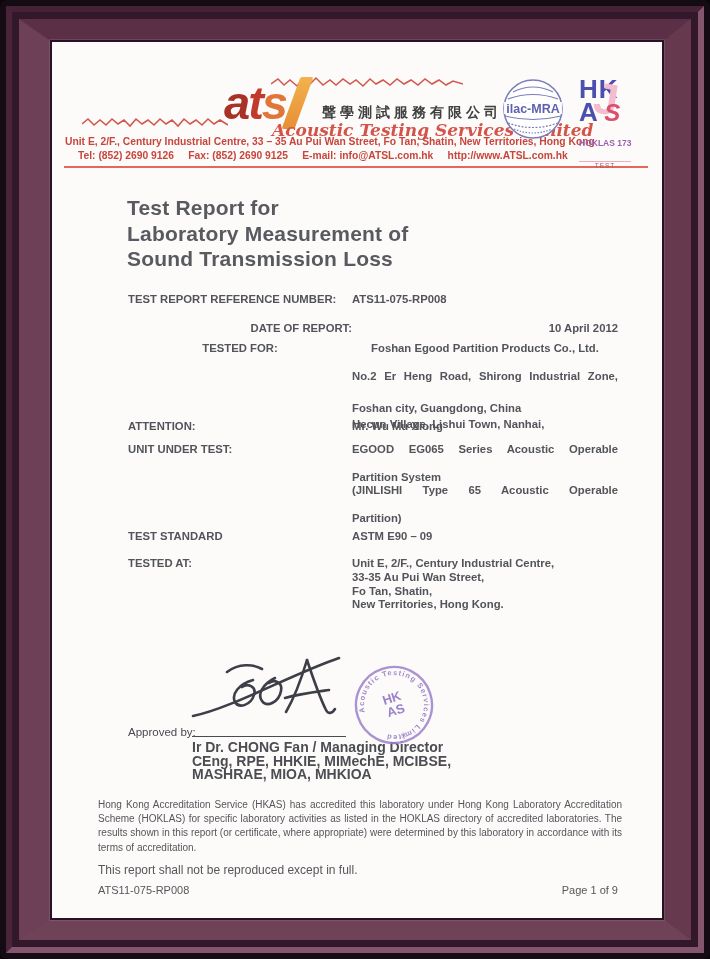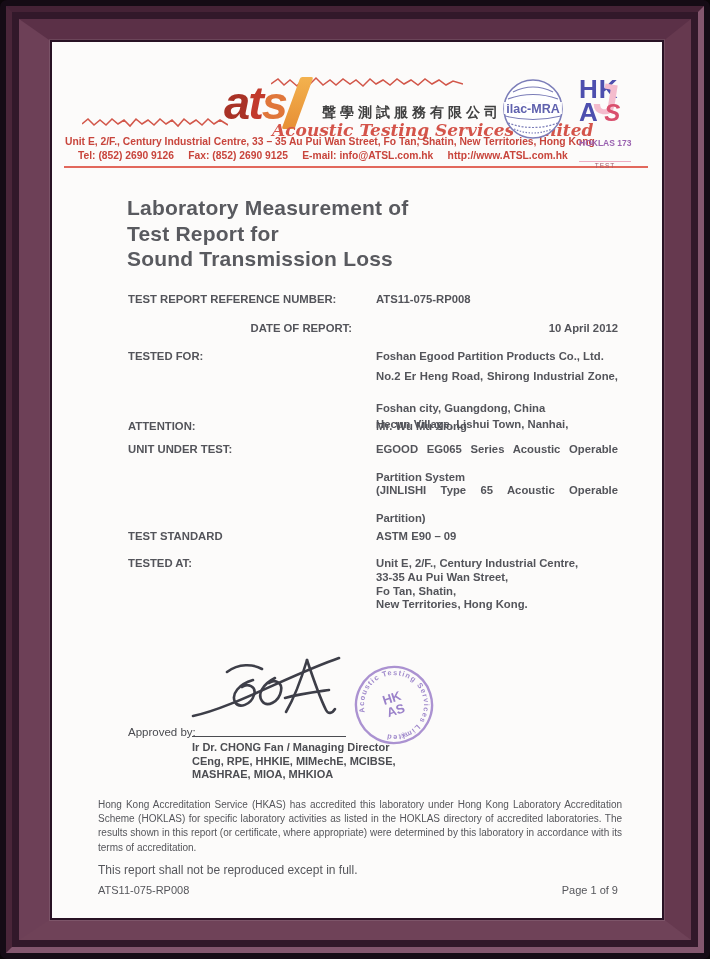--- a/index.html
+++ b/index.html
@@ -43,32 +43,32 @@
   .hkas-j{position:absolute;left:15px;top:-13px;font-size:44px;font-weight:700;color:#f4bccd;
           transform:rotate(9deg);z-index:1;}
   .hkas-a{position:relative;z-index:2;font-size:26px;font-weight:800;color:#4d4fae;}
   .hkas-s{position:relative;z-index:3;font-size:24px;font-style:italic;font-weight:700;color:#d94f6d;margin-left:2px;}
   .hkas-hoklas{margin-top:12px;font-size:8.5px;font-weight:700;color:#9a62b0;white-space:nowrap;
                border-bottom:1.5px solid #eeadc2;display:inline-block;padding-bottom:13px;}
   .hkas-test{width:52px;text-align:center;font-size:6.5px;color:#a45a6a;letter-spacing:1px;}
   
   .doc-title{position:absolute;left:75px;top:153px;font-size:21px;font-weight:700;color:#595a5f;
              line-height:25.5px;letter-spacing:.2px;}
-  .frow{position:absolute;left:76px;right:44px;display:flex;font-size:11.3px;font-weight:700;color:#53545a;gap:24px;}
+  .frow{position:absolute;left:76px;right:44px;display:flex;font-size:11.3px;font-weight:700;color:#53545a;}
   .frow .flabel{width:224px;flex-shrink:0;}
   .frow .fvalue{flex:1;}
-  .r0{top:251px;} .r1{top:280px;text-align:right;} .r2{top:308px;} .r3{top:326px;line-height:16px;}
+  .r0{top:251px;} .r1{top:280px;text-align:right;} .r2{top:300px;text-align:center;} .r3{top:326px;line-height:16px;}
   .r4{top:378px;} .r5{top:401px;line-height:13.8px;} .r6{top:488px;} .r7{top:515px;line-height:13.8px;}
   .jline{text-align:justify;}
   .jline::after{content:"";display:inline-block;width:100%;height:0;}
   
   .approved-label{position:absolute;left:76px;top:684px;font-size:11.5px;color:#4a4b50;}
   .sig-svg{position:absolute;left:135px;top:606px;}
   .sig-line{position:absolute;left:140px;top:694px;width:154px;border-top:1.6px solid #4a4b50;}
-  .sig-name{position:absolute;left:140px;top:699px;font-size:11px;font-weight:600;color:#4c4d52;line-height:13.6px;}
+  .sig-name{position:absolute;left:140px;top:699px;font-size:14px;font-weight:600;color:#4c4d52;line-height:13.6px;}
   .stamp{position:absolute;left:300px;top:621px;opacity:.85;}
   
   .disclaimer{position:absolute;left:46px;top:756px;width:524px;font-size:10px;color:#55565b;
               line-height:14.2px;text-align:justify;}
   .repro-note{position:absolute;left:46px;top:821px;font-size:12px;color:#55565b;}
   .pfooter{position:absolute;left:46px;right:44px;top:842px;display:flex;justify-content:space-between;
            font-size:11px;color:#55565b;}
 </style>
 </head>
 <body>
@@ -115,22 +115,22 @@
         <div class="hkas-row2">
           <span class="hkas-j">J</span>
           <span class="hkas-a">A</span>
           <span class="hkas-s">S</span>
         </div>
         <div class="hkas-hoklas">HOKLAS 173</div>
         <div class="hkas-test">TEST</div>
       </div>
 
       <div class="doc-title">
+        <div>Test Report for</div>
         <div>Laboratory Measurement of</div>
-        <div>Test Report for</div>
         <div>Sound Transmission Loss</div>
       </div>
 
       <div class="frow r0">
         <div class="flabel">TEST REPORT REFERENCE NUMBER:</div>
         <div class="fvalue">ATS11-075-RP008</div>
       </div>
       <div class="frow r1">
         <div class="flabel">DATE OF REPORT:</div>
         <div class="fvalue">10 April 2012</div>

